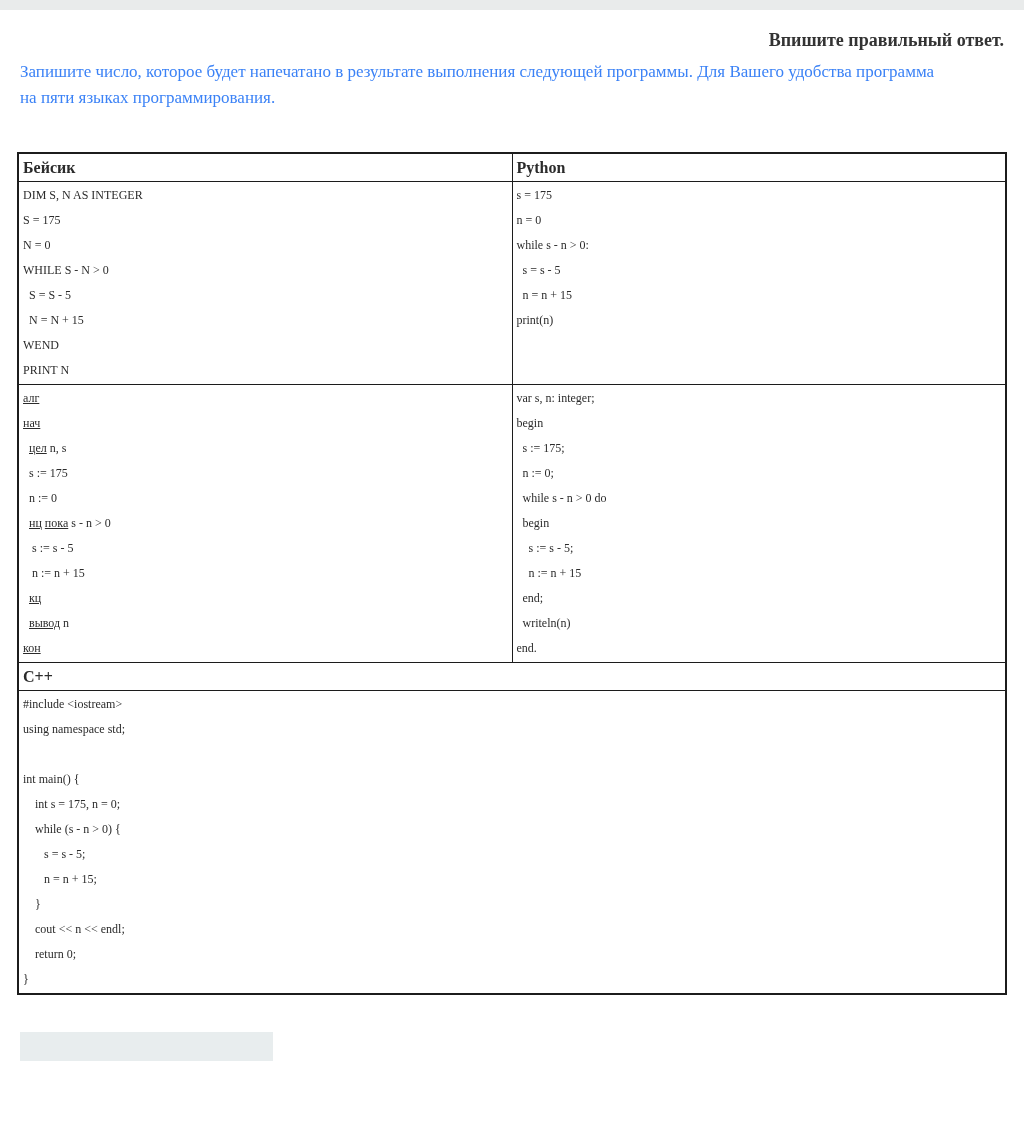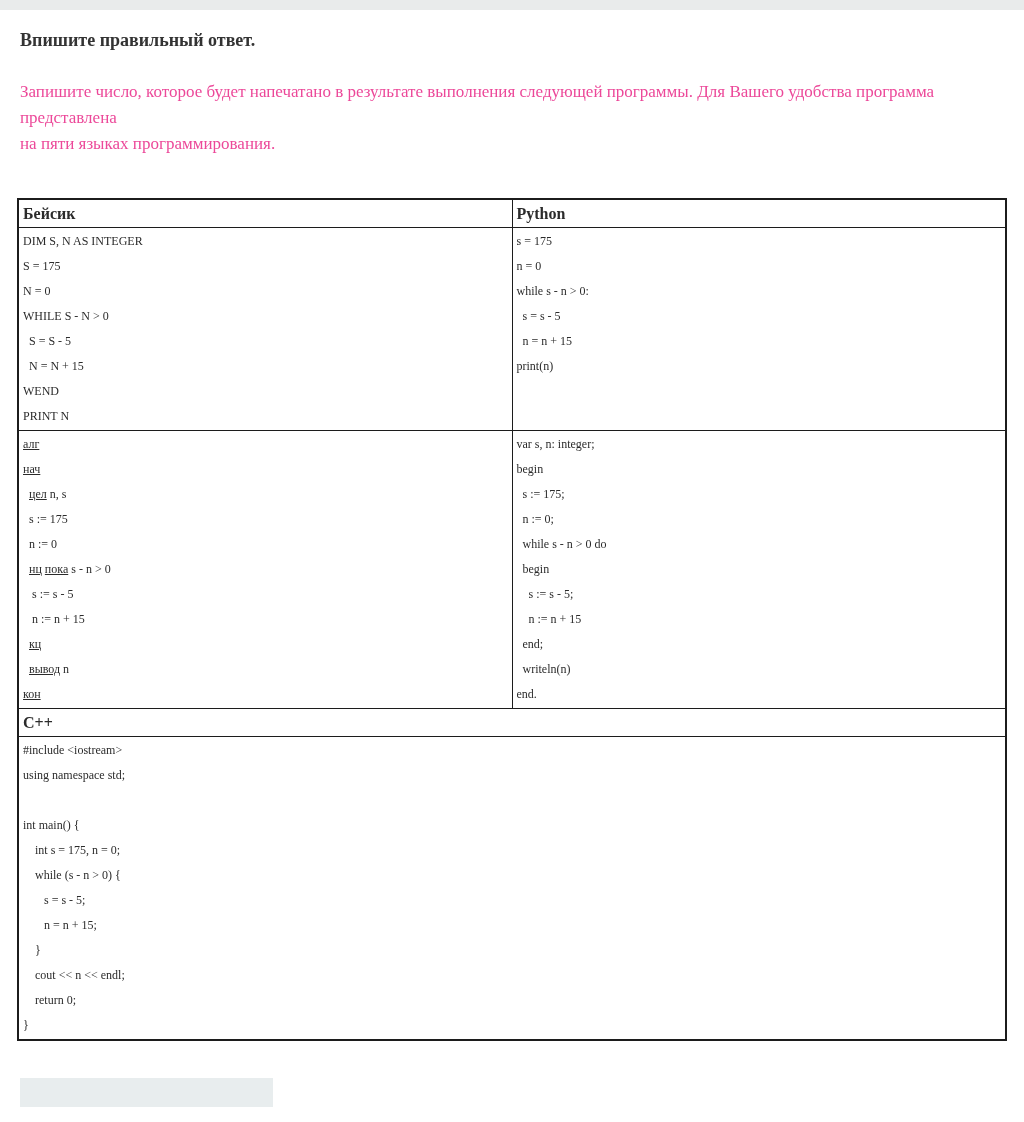--- a/index.html
+++ b/index.html
@@ -21,26 +21,27 @@
   }
   .content {
     padding: 0 17px;
   }
   .heading {
     margin: 19px 3px 0 3px;
     font-size: 18px;
     line-height: 22px;
     font-weight: bold;
     color: #333333;
+    text-align: right;
   }
   .prompt {
-    margin: 28px 3px 2px 3px;
+    margin: 8px 3px 2px 3px;
     font-size: 17px;
     line-height: 26px;
-    color: #ec4899;
+    color: #3b82f6;
   }
   table.code-table {
     border-collapse: collapse;
     table-layout: fixed;
     width: 100%;
     border: 2px solid #1c1c1c;
     margin-top: 41px;
   }
   table.code-table col { width: 50%; }
   table.code-table td {
@@ -86,21 +87,20 @@
 <body>
 
 <div class="top-bar"></div>
 
 <div class="content">
 
   <div class="heading">Впишите правильный ответ.</div>
 
   <div class="prompt">
     <div>Запишите число, которое будет напечатано в результате выполнения следующей программы. Для Вашего удобства программа</div>
-    <div>представлена</div>
     <div>на пяти языках программирования.</div>
   </div>
 
   <table class="code-table">
     <colgroup>
         <col>
         <col>
       </colgroup>
     <tbody>
         <tr>

